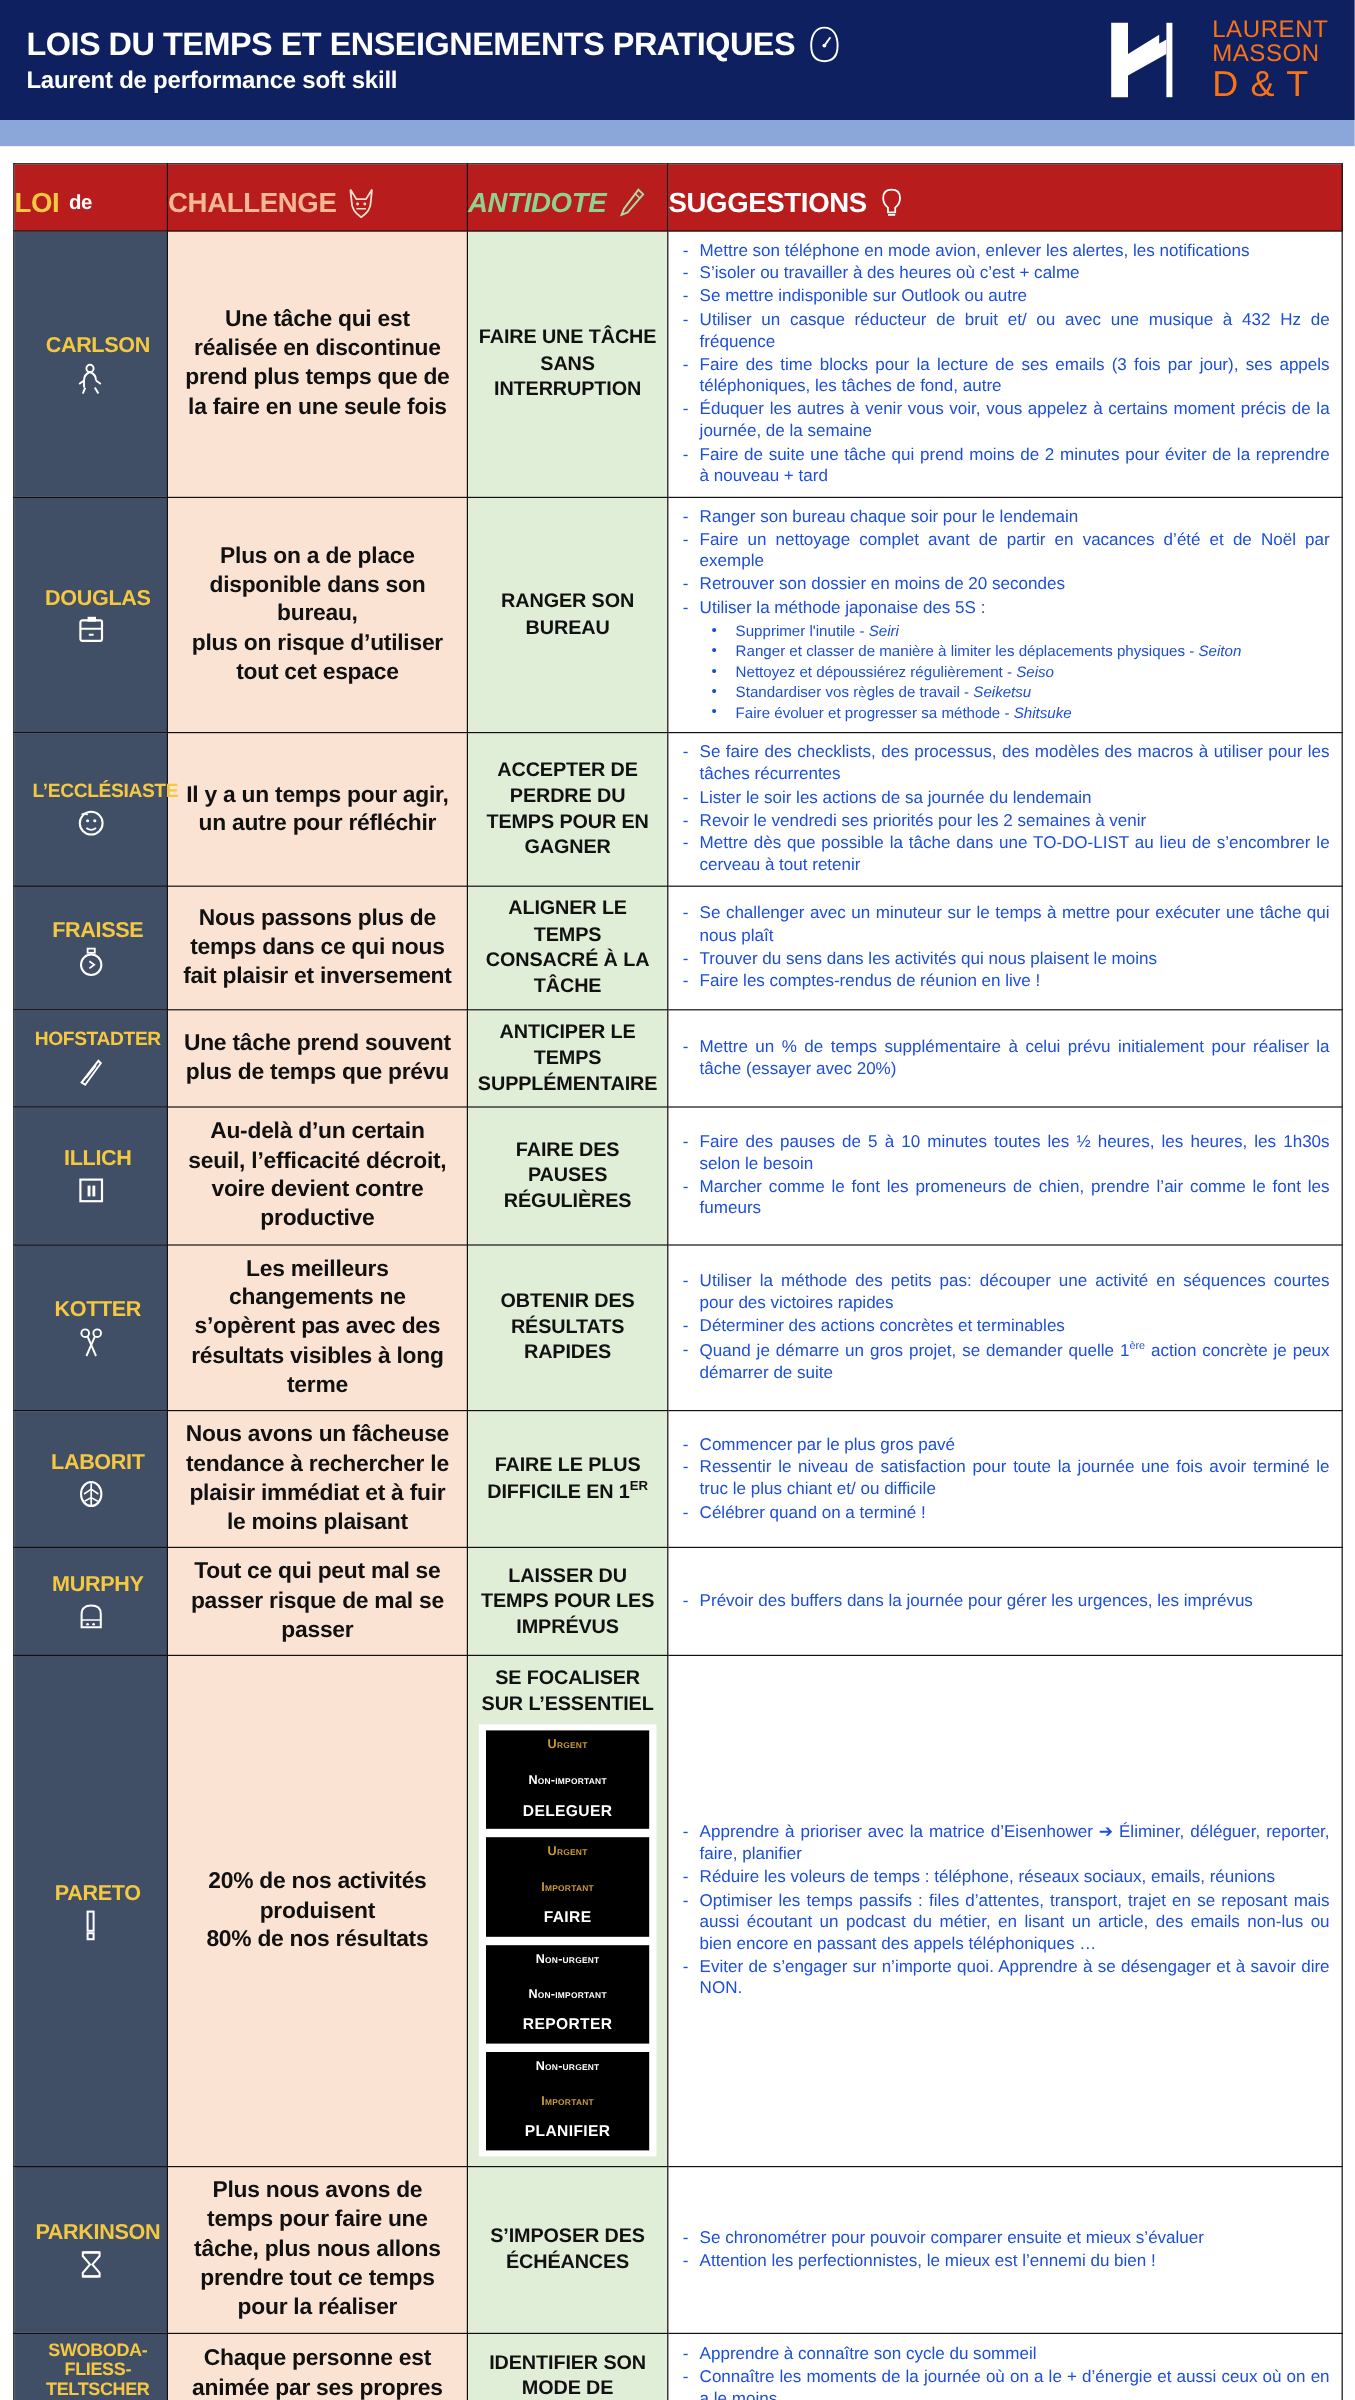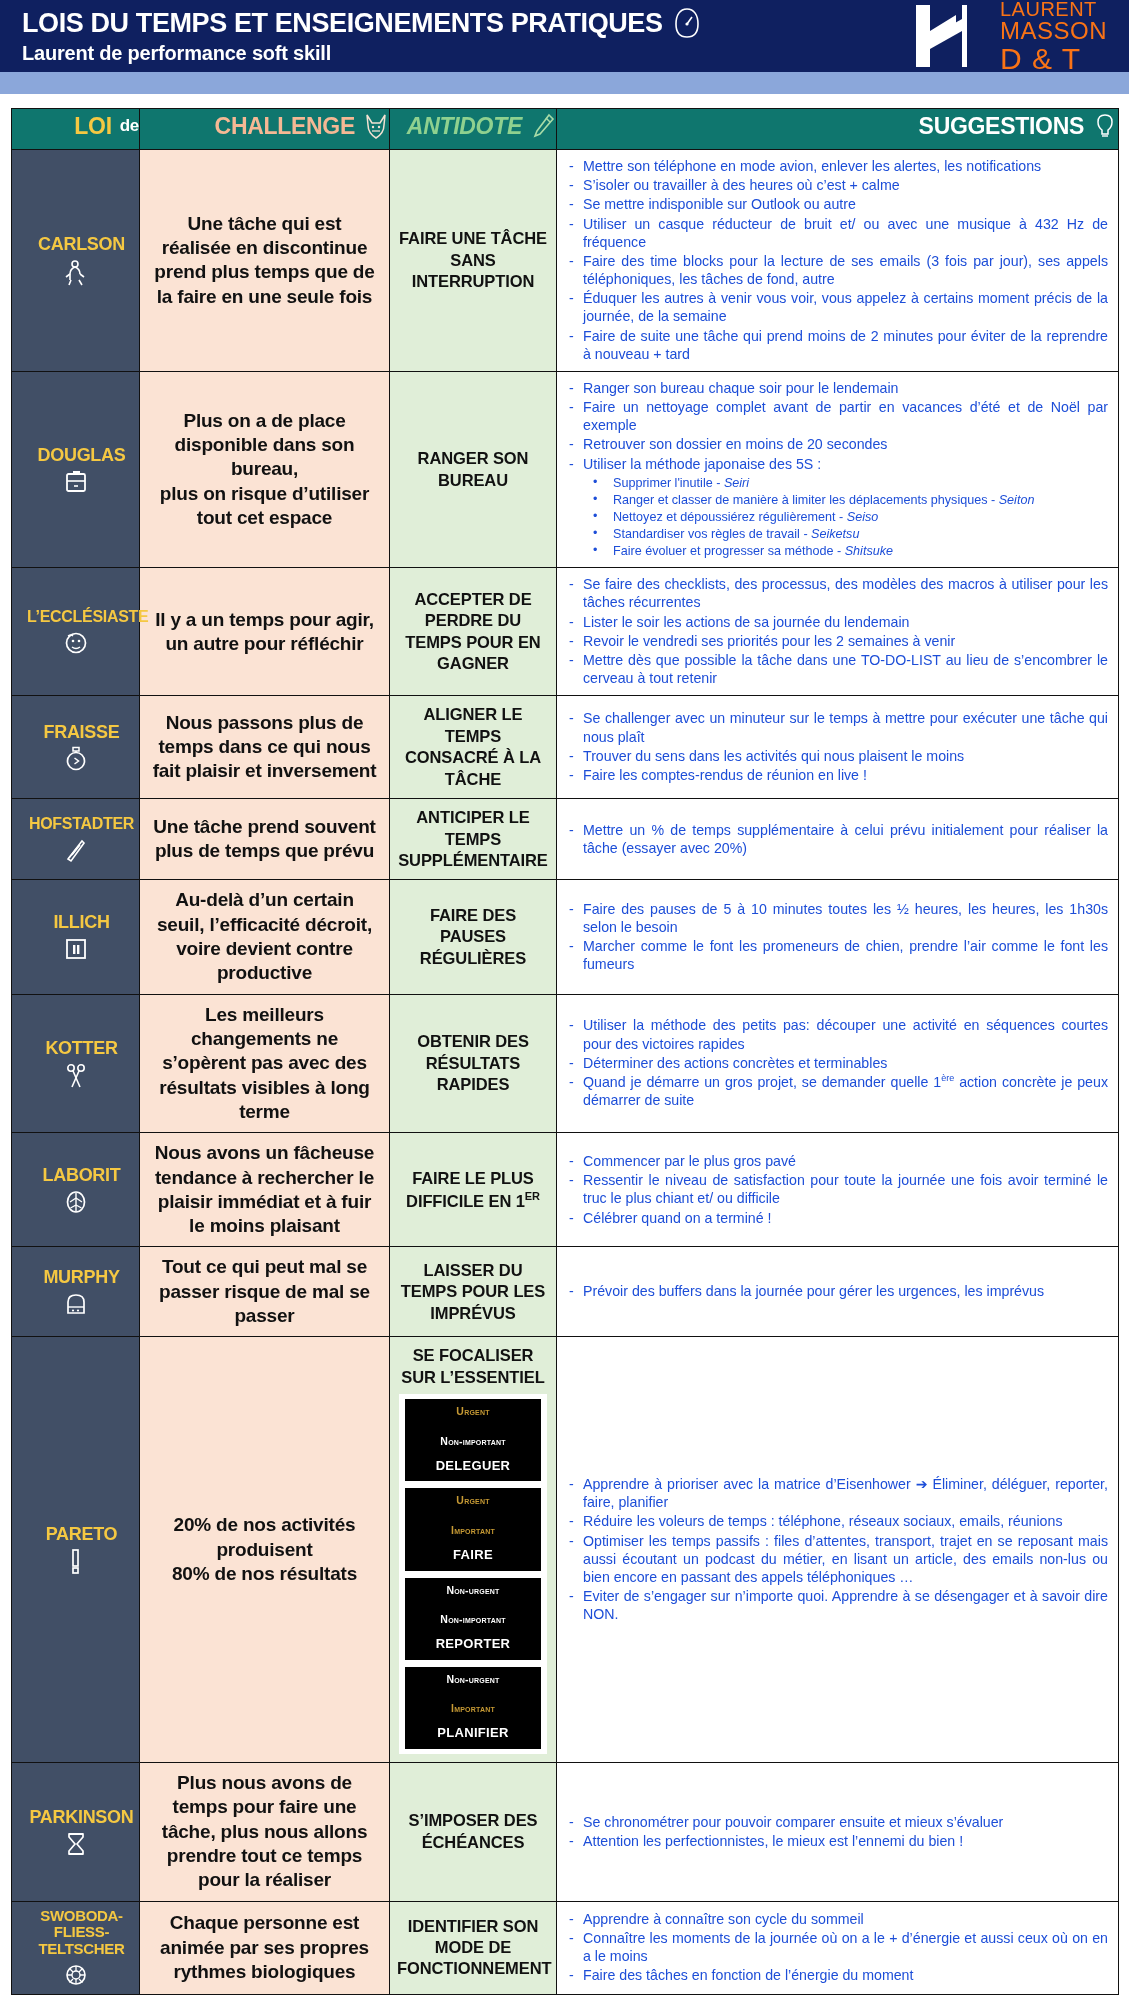--- a/index.html
+++ b/index.html
@@ -6,21 +6,21 @@
   html, body {
     width: 1129px;
     background: #ffffff;
     font-family: "Liberation Sans", sans-serif;
   }
   body { width: 1129px; overflow-x: hidden; }
 
   
   .banner {
     background: #0f2060;
-    height: 72px;
+    height: 100px;
     position: relative;
     display: flex;
     align-items: center;
     padding: 6px 14px 6px 22px;
   }
   .banner-titles { flex: 1 1 auto; }
   .banner-title {
     color: #ffffff;
     font-size: 27px;
     font-weight: bold;
@@ -41,21 +41,21 @@
   .clock-icon { display: inline-block; width: 30px; height: 32px; flex: 0 0 auto; }
   .logo-block {
     display: flex;
     align-items: center;
     gap: 12px;
     padding-right: 8px;
   }
   .logo-mark { width: 78px; height: 78px; flex: 0 0 auto; }
   .logo-text { color: #f97316; line-height: 1.0; }
   .logo-l1 { font-size: 20px; letter-spacing: 0.5px; }
-  .logo-l2 { font-size: 24px; letter-spacing: 0.5px; }
+  .logo-l2 { font-size: 20px; letter-spacing: 0.5px; }
   .logo-l3 { font-size: 30px; letter-spacing: 1px; margin-top: 1px; }
 
   .blueband { background: #8ba7da; height: 22px; width: 100%; }
 
   
   .tablewrap { padding: 0 11px; background: #ffffff; }
   table.grid {
     width: 1107px;
     border-collapse: collapse;
     table-layout: fixed;
@@ -63,23 +63,23 @@
   table.grid td, table.grid th { border: 1.5px solid #111111; vertical-align: middle; }
 
   
   col.c-loi    { width: 128px; }
   col.c-chal   { width: 250px; }
   col.c-anti   { width: 167px; }
   col.c-sugg   { width: 562px; }
 
   
   tr.head th {
-    background: #0f766e;
-    padding: 3px 0 9px 0;
-    text-align: right;
+    background: #b91c1c;
+    padding: 18px 0 9px 0;
+    text-align: left;
     font-size: 23px;
     font-weight: bold;
     letter-spacing: -0.3px;
     white-space: nowrap;
   }
   .h-loi   { color: #f5c842; }
   .h-loi .de { color: #ffffff; font-size: 17px; font-weight: bold; }
   .h-chal  { color: #f5b894; }
   .h-anti  { color: #8fd18f; font-style: italic; }
   .h-sugg  { color: #ffffff; }

